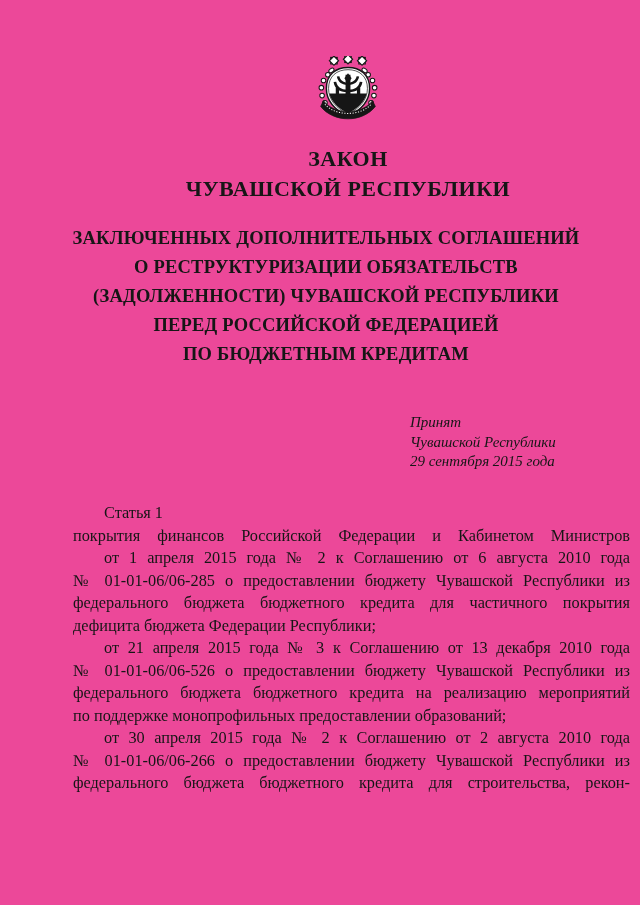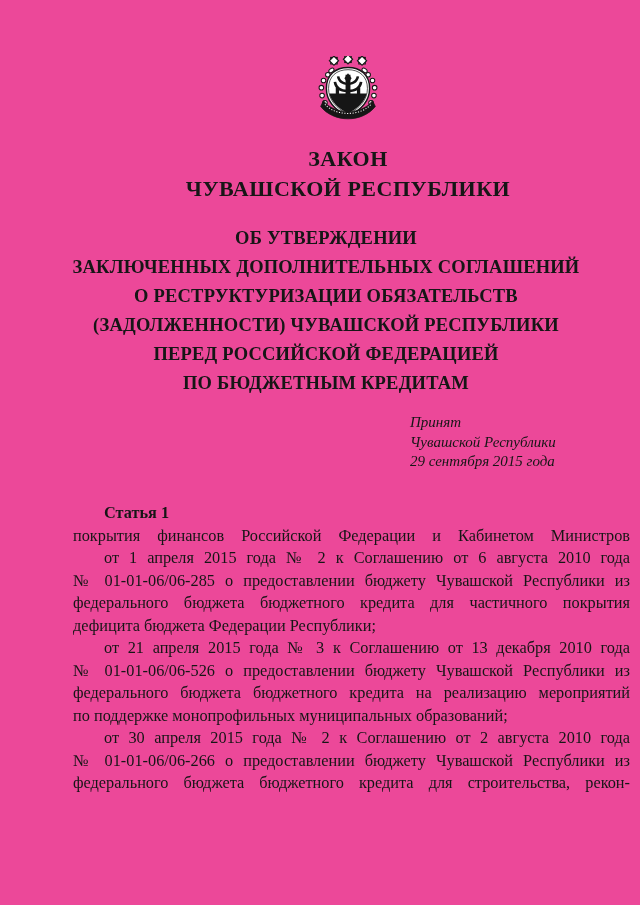--- a/index.html
+++ b/index.html
@@ -49,21 +49,21 @@
     position: absolute;
     top: 502px;
     left: 73px;
     width: 557px;
     font-size: 16.3px;
     line-height: 22.5px;
   }
   .body-text .line { white-space: normal; }
   .body-text .line.justify { text-align: justify; text-align-last: justify; }
   .body-text .line.indent { padding-left: 31px; }
-  .body-text .line.bold { font-weight: bold; }
+  .body-text .line.bold { font-weight: normal; }
 </style>
 </head>
 <body>
 
 <div class="page">
 
   <div class="header">
     
     <svg class="emblem" viewBox="0 0 100 100" xmlns="http://www.w3.org/2000/svg">
       <g stroke="#161616" fill="#ffffff" stroke-width="1.6">
@@ -114,21 +114,20 @@
     </svg>
 
     <div class="title">
       <div>ЗАКОН</div>
       <div>ЧУВАШСКОЙ РЕСПУБЛИКИ</div>
     </div>
   </div>
 
   <div class="subtitle">
 
-  <div>ОБ УТВЕРЖДЕНИИ</div>
       <div>ЗАКЛЮЧЕННЫХ ДОПОЛНИТЕЛЬНЫХ СОГЛАШЕНИЙ</div>
       <div>О РЕСТРУКТУРИЗАЦИИ ОБЯЗАТЕЛЬСТВ</div>
       <div>(ЗАДОЛЖЕННОСТИ) ЧУВАШСКОЙ РЕСПУБЛИКИ</div>
       <div>ПЕРЕД РОССИЙСКОЙ ФЕДЕРАЦИЕЙ</div>
       <div>ПО БЮДЖЕТНЫМ КРЕДИТАМ</div>
     </div>
 
   <div class="adoption">
 
   <div>Принят</div>
@@ -140,19 +139,19 @@
 
   <div class="line indent bold">Статья 1</div>
       <div class="line justify">покрытия финансов Российской Федерации и Кабинетом Министров</div>
       <div class="line indent justify">от 1 апреля 2015 года № 2 к Соглашению от 6 августа 2010 года</div>
       <div class="line justify">№ 01-01-06/06-285 о предоставлении бюджету Чувашской Республики из</div>
       <div class="line justify">федерального бюджета бюджетного кредита для частичного покрытия</div>
       <div class="line">дефицита бюджета Федерации Республики;</div>
       <div class="line indent justify">от 21 апреля 2015 года № 3 к Соглашению от 13 декабря 2010 года</div>
       <div class="line justify">№ 01-01-06/06-526 о предоставлении бюджету Чувашской Республики из</div>
       <div class="line justify">федерального бюджета бюджетного кредита на реализацию мероприятий</div>
-      <div class="line">по поддержке монопрофильных муниципальных образований;</div>
+      <div class="line">по поддержке монопрофильных предоставлении образований;</div>
       <div class="line indent justify">от 30 апреля 2015 года № 2 к Соглашению от 2 августа 2010 года</div>
       <div class="line justify">№ 01-01-06/06-266 о предоставлении бюджету Чувашской Республики из</div>
       <div class="line justify">федерального бюджета бюджетного кредита для строительства, рекон-</div>
     </div>
 
 </div>
 
 </body></html>

